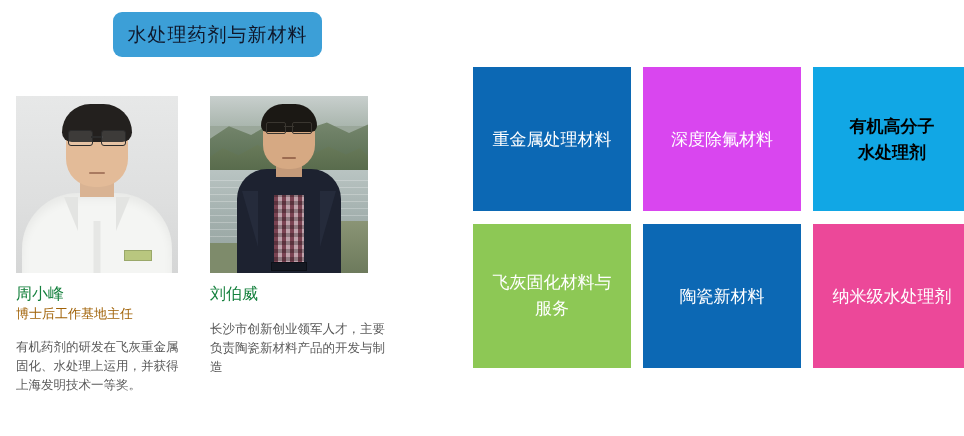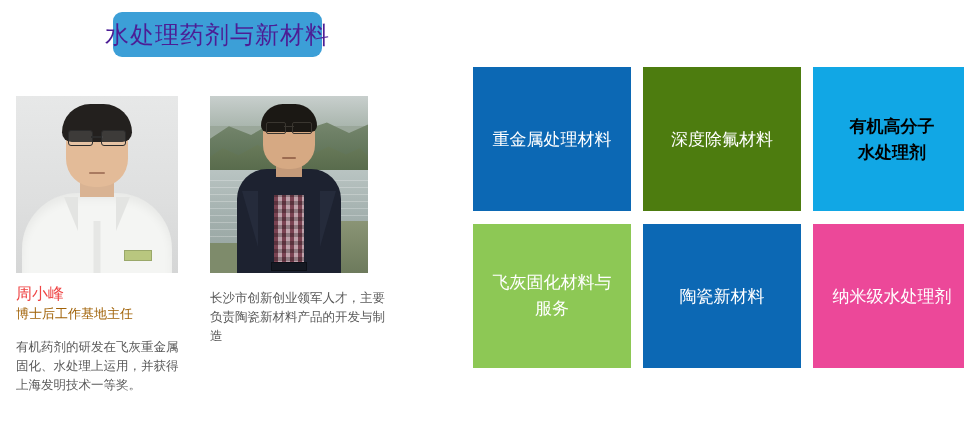--- a/index.html
+++ b/index.html
@@ -24,22 +24,22 @@
     top: 12px;
     width: 209px;
     height: 45px;
     background: #3C9FD7;
     border-radius: 9px;
     display: flex;
     align-items: center;
     justify-content: center;
   }
   .title-badge-label {
-    color: #4c1d95;
-    font-size: 24px;
+    color: #0f172a;
+    font-size: 19px;
     letter-spacing: 1px;
     white-space: nowrap;
   }
 
   
   .people {
     position: absolute;
     left: 0;
     top: 96px;
     width: 440px;
@@ -60,21 +60,21 @@
     position: relative;
     background: #d8d8d8;
   }
   .person-2 .photo { width: 158px; }
 
   .person-text {
     margin-top: 11px;
   }
   .person-name {
     font-size: 16px;
-    color: #ef4444;
+    color: #15803d;
     line-height: 20px;
     margin-bottom: 1px;
   }
   .person-role {
     font-size: 13px;
     color: #a16207;
     line-height: 17px;
   }
   .person-desc {
     margin-top: 15px;
@@ -369,31 +369,32 @@
       <div class="p2-head"></div>
       <div class="p2-hair"></div>
       <div class="p2-glasses">
         <span class="p2-lens l"></span>
         <span class="p2-bridge2"></span>
         <span class="p2-lens r"></span>
       </div>
       <div class="p2-mouth"></div>
     </div>
     <div class="person-text">
+      <div class="person-name">刘伯威</div>
       <div class="person-desc">长沙市创新创业领军人才，主要负责陶瓷新材料产品的开发与制造</div>
     </div>
   </div>
 
 </div>
 
 <div class="tile-grid">
   <div class="tile" style="background: rgb(12, 104, 180);">
     <span class="tile-label" style="color: rgb(255, 255, 255);">重金属处理材料</span>
   </div>
-  <div class="tile" style="background: #4d7c0f;">
+  <div class="tile" style="background: #d946ef;">
     <span class="tile-label" style="color: rgb(255, 255, 255);">深度除氟材料</span>
   </div>
   <div class="tile" style="background: rgb(17, 167, 229);">
     <span class="tile-label" style="color: #000000; font-weight: bold;">有机高分子
 水处理剂</span>
   </div>
   <div class="tile" style="background: rgb(141, 200, 85); font-family: Liberation Serif, serif;">
     <span class="tile-label" style="color: rgb(255, 255, 255);">飞灰固化材料与
 服务</span>
   </div>

